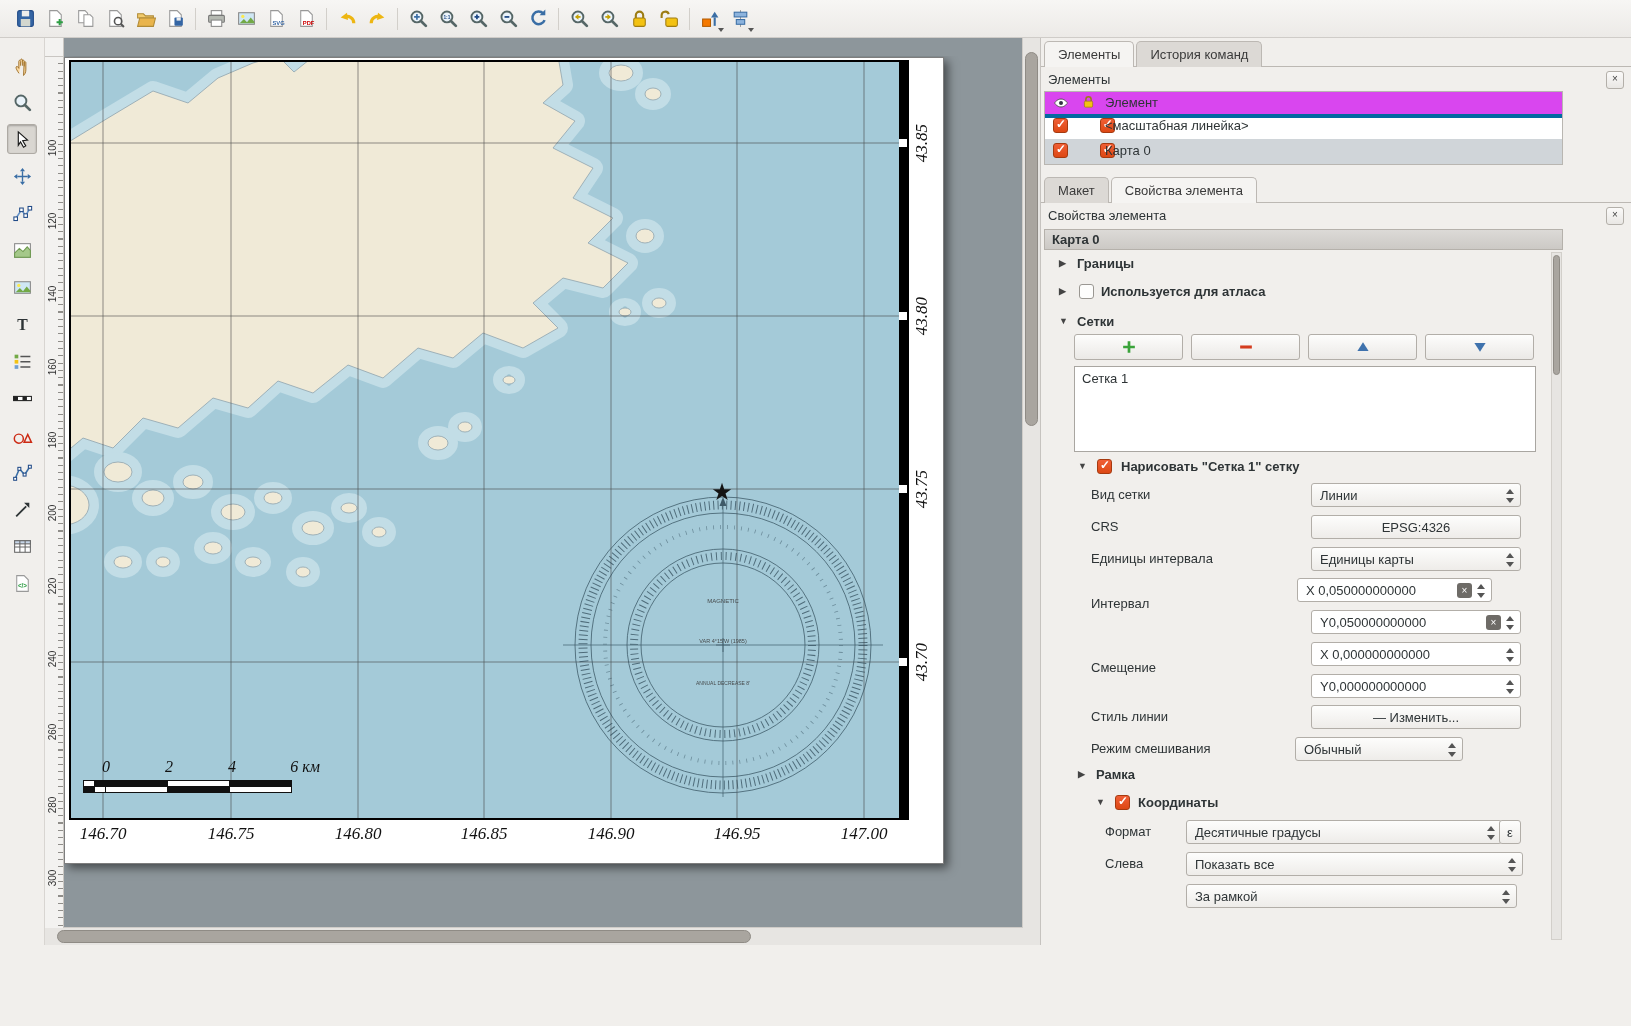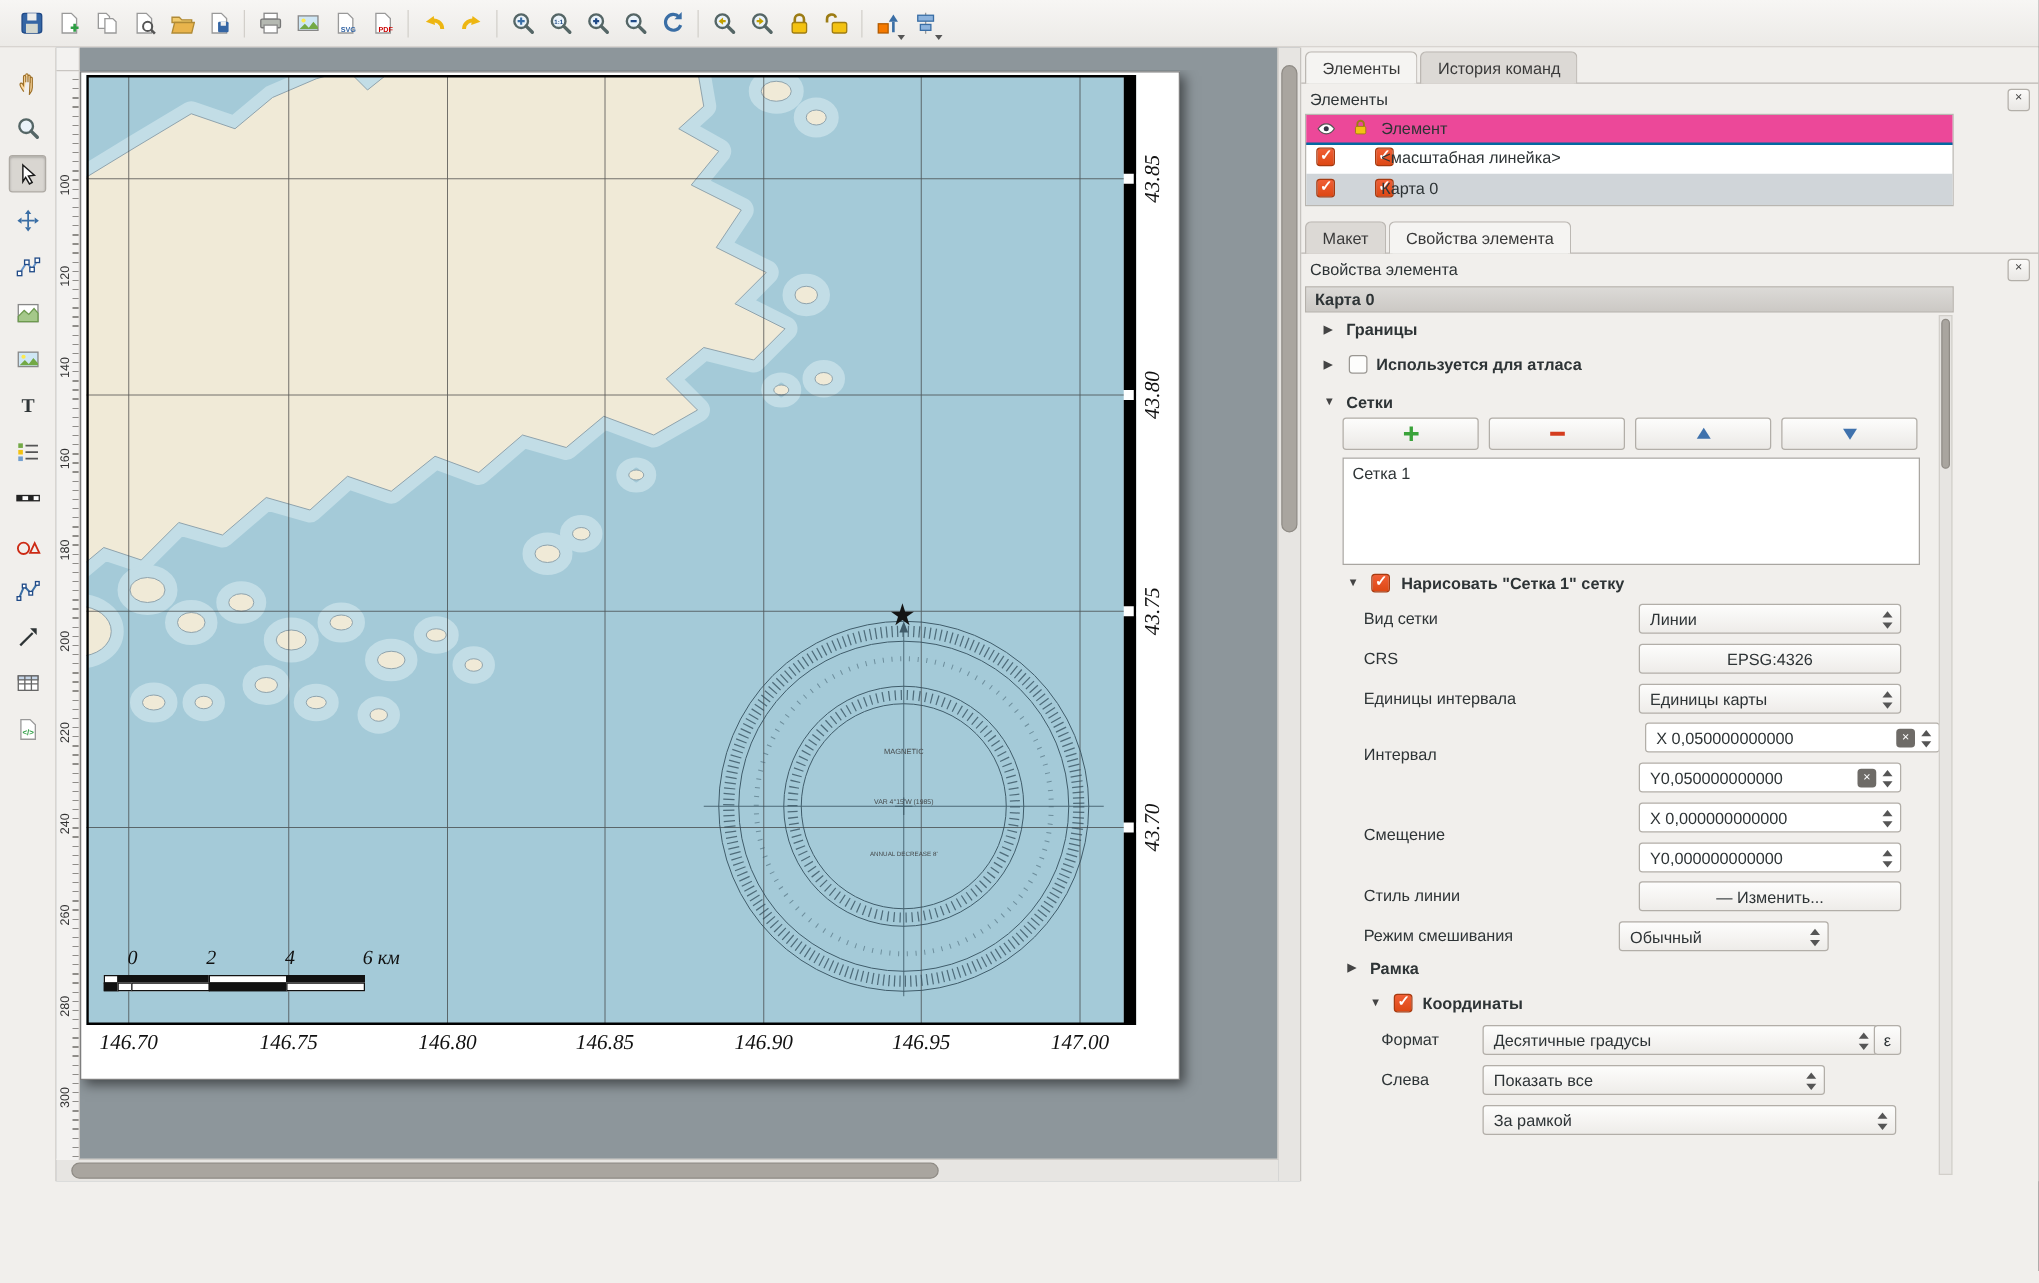--- a/index.html
+++ b/index.html
@@ -43,21 +43,21 @@
   .right-panel{position:absolute;left:1040px;top:38px;width:591px;height:907px;background:#f1efec;border-left:1px solid #c6c3bf;box-sizing:border-box;}
   .tabs{position:absolute;left:3px;display:flex;gap:2px;z-index:2;}
   .tab{height:25px;line-height:25px;padding:0 13px;background:#dcd9d5;border:1px solid #bcb8b3;border-bottom:none;border-radius:5px 5px 0 0;color:#3a3a3a;}
   .tab.active{background:#f5f4f2;}
   .tabline{position:absolute;left:0;right:0;height:1px;background:#bcb8b3;}
   .ph-title{position:absolute;left:7px;}
   .ph-close{position:absolute;right:7px;width:16px;height:16px;border:1px solid #b3afa9;border-radius:3px;background:linear-gradient(#fbfaf9,#e9e7e4);text-align:center;line-height:14px;font-size:10px;color:#444;}
   .ph-close::after{content:"×";}
 
   .items-table{position:absolute;left:3px;top:53px;width:519px;height:74px;background:#fff;border:1px solid #b9b6b1;box-sizing:border-box;}
-  .it-head{position:absolute;left:0;top:0;right:0;height:22px;background:#ec4899;border-bottom:2px solid #0369a1;}
+  .it-head{position:absolute;left:0;top:0;right:0;height:22px;background:#d946ef;border-bottom:4px solid #0369a1;}
   .it-row{position:absolute;left:0;right:0;height:25px;}
   .it-row.selected{background:#d0d5d9;}
   .it-label{position:absolute;left:60px;top:4px;white-space:nowrap;}
   .cellchk{position:absolute;top:4px;}
 
   .chk{display:inline-block;width:15px;height:15px;border-radius:3px;background:linear-gradient(#f05f36,#dd4814);border:1px solid #a63a10;position:relative;box-sizing:border-box;}
   .chk::after{content:"✓";position:absolute;left:2px;top:-2px;color:#fff;font-size:12px;font-weight:bold;}
   .chk.off{background:#fdfdfc;border:1px solid #9a9792;}
   .chk.off::after{content:"";}
 
@@ -616,21 +616,21 @@
     <div class="flabel" style="left:50px;top:513px">Единицы интервала</div>
     <div class="combo" style="left:270px;top:509px;width:210px">
       <span class="ct">Единицы карты</span>
       <span class="arrows">
           <i class="up"></i>
           <i class="dn"></i>
         </span>
     </div>
 
     <div class="flabel" style="left:50px;top:558px">Интервал</div>
-    <div class="spin" style="left:275px;top:540px;width:236px">
+    <div class="spin" style="left:256px;top:540px;width:195px">
       <span class="ct">X 0,050000000000</span>
       <span class="clr"></span>
       <span class="arrows">
           <i class="up"></i>
           <i class="dn"></i>
         </span>
     </div>
     <div class="spin" style="left:270px;top:572px;width:210px">
       <span class="ct">Y0,050000000000</span>
       <span class="clr"></span>
@@ -687,21 +687,21 @@
       <span class="arrows">
           <i class="up"></i>
           <i class="dn"></i>
         </span>
     </div>
     <div class="btnw" style="left:458px;top:782px;width:22px">
       <span class="ct center">ε</span>
     </div>
 
     <div class="flabel" style="left:64px;top:818px">Слева</div>
-    <div class="combo" style="left:145px;top:814px;width:274px">
+    <div class="combo" style="left:145px;top:814px;width:337px">
       <span class="ct">Показать все</span>
       <span class="arrows">
           <i class="up"></i>
           <i class="dn"></i>
         </span>
     </div>
     <div class="combo" style="left:145px;top:846px;width:331px">
       <span class="ct">За рамкой</span>
       <span class="arrows">
           <i class="up"></i>

